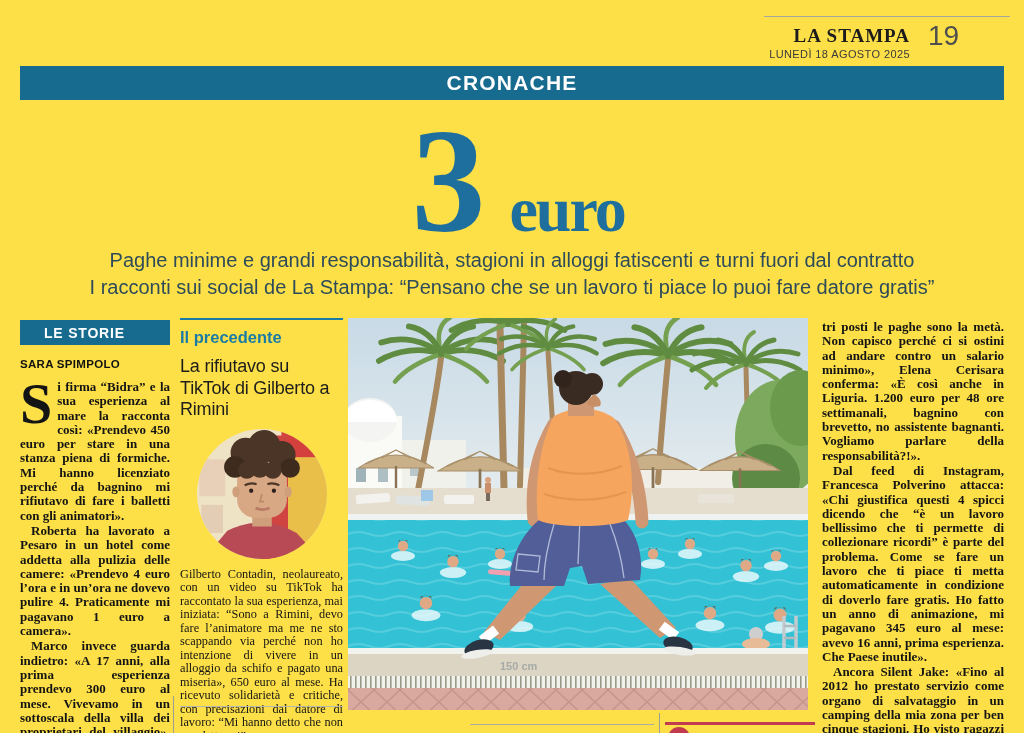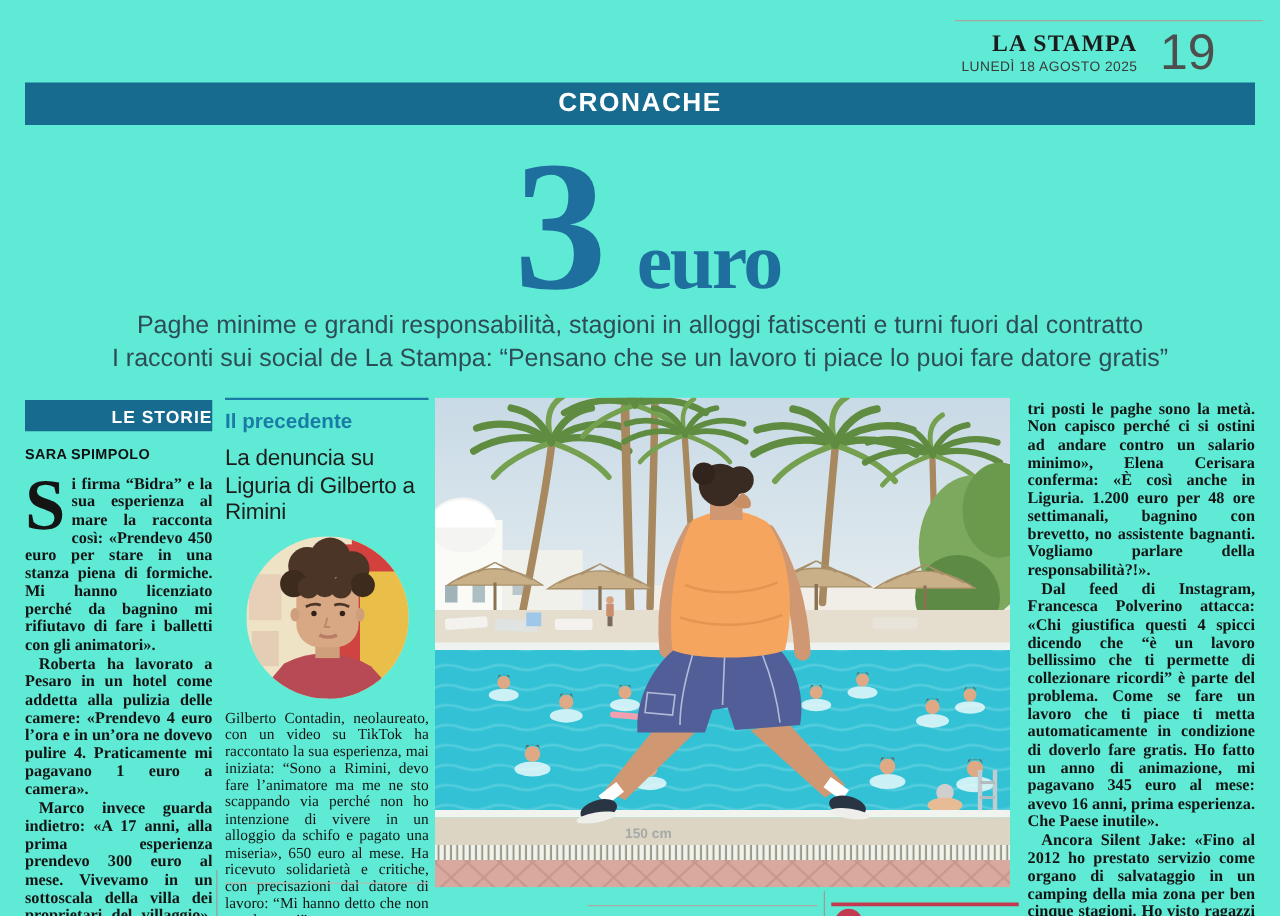--- a/index.html
+++ b/index.html
@@ -1,26 +1,26 @@
 <!DOCTYPE html>
 <html><head>
 <meta charset="utf-8">
 <style>
   html,body { margin:0; padding:0; background:#e9e9e6; }
-  .page { position:relative; width:1024px; height:733px; margin:0 auto; background:#5eead4;
+  .page { position:relative; width:1024px; height:733px; margin:0 auto; background:#fde047;
           overflow:hidden; font-family:"Liberation Serif", serif; color:#141414; }
 
   
   .mast-rule { position:absolute; left:764px; top:16px; width:246px; height:1px; background:#a6a6a2; }
   .masthead { position:absolute; top:25px; left:640px; width:270px; text-align:right; }
   .brand { font-weight:700; font-size:19px; letter-spacing:1px; color:#1c1c1c; }
   .issue-date { font-family:"Liberation Sans", sans-serif; font-size:11px; color:#3a3a3a;
                 letter-spacing:0.4px; margin-top:1px; }
   .pageno { position:absolute; top:20px; left:928px; font-family:"Liberation Sans", sans-serif;
-            font-size:40px; color:#4e4e4e; }
+            font-size:28px; color:#4e4e4e; }
 
   
   .banner { position:absolute; left:20px; top:66px; width:984px; height:34px; background:#176b8f;
             color:#fff; display:flex; align-items:center; justify-content:center;
             font-family:Liberation Sans, sans-serif; font-weight:700; font-size:21px;
             letter-spacing:1.2px; }
 
   
   .headline { position:absolute; left:20px; top:122px; width:984px; display:flex;
               justify-content:center; align-items:baseline; white-space:nowrap; }
@@ -28,21 +28,21 @@
   .hl-num   { font-size:148px; font-weight:700; color:#1f6f9e; margin-left:12px; line-height:0.8; }
   .hl-word  { font-size:64px;  font-weight:700; color:#1f6f9e; margin-left:24px; letter-spacing:-2px; line-height:1; }
 
   .subhead { position:absolute; left:20px; top:247px; width:984px; text-align:center;
              font-family:"Liberation Sans", sans-serif; color:#2e4b5a; font-size:20px;
              line-height:1.35; }
 
   
   .col1 { position:absolute; left:20px; top:320px; width:150px; height:413px; overflow:hidden; }
   .kicker { background:#176b8f; color:#fff; font-family:"Liberation Sans", sans-serif;
-            font-weight:700; font-size:14px; letter-spacing:0.8px; padding:5px 0 4px 2px;text-align:right; }
+            font-weight:700; font-size:14px; letter-spacing:0.8px; padding:5px 0 4px 24px; }
   .byline { font-family:"Liberation Sans", sans-serif; font-weight:700; font-size:11.5px;
             letter-spacing:0.3px; color:#111; margin:13px 0 10px; }
   .bodytext p { font-size:13px; line-height:1.1; text-align:justify; margin:0;font-weight:bold; }
   .bodytext p + p { text-indent:11px; margin-top:1px; }
   .dropcap { float:left; font-size:58px; line-height:44px; padding:2px 5px 0 0; }
 
   .col2 { position:absolute; left:180px; top:318px; width:163px; height:504px; overflow:hidden; }
   .prec-rule { height:2px; background:#1a7ca6; }
   .prec-label { font-family:"Liberation Sans", sans-serif; font-weight:700; font-size:16.5px;
                 color:#1a7ca6; margin:8px 0 9px; }
@@ -99,21 +99,21 @@
     <div class="bodytext">
       <p><span class="dropcap">S</span><span>i firma “Bidra” e la sua esperienza al mare la racconta così: «Prendevo 450 euro per stare in una stanza piena di formiche. Mi hanno licenziato perché da bagnino mi rifiutavo di fare i balletti con gli animatori».</span></p>
       <p>Roberta ha lavorato a Pesaro in un hotel come addetta alla pulizia delle camere: «Prendevo 4 euro l’ora e in un’ora ne dovevo pulire 4. Praticamente mi pagavano 1 euro a camera».</p>
       <p>Marco invece guarda indietro: «A 17 anni, alla prima esperienza prendevo 300 euro al mese. Vivevamo in un sottoscala della villa dei proprietari del villaggio». E ancora, Valeria: «Ho fatto quattro stagioni a 450 euro, lavorando 18 ore al giorno senza giorni di pausa, in quattro in una camera… e nonostante tutto, fare l’animatrice è stato il lavo-</p>
     </div>
   </div>
 
   <div class="col2">
     <div class="prec-rule"></div>
     <div class="prec-label">Il precedente</div>
-    <div class="prec-title">La denuncia su Liguria di Gilberto a Rimini</div>
+    <div class="prec-title">La rifiutavo su TikTok di Gilberto a Rimini</div>
 
     <div class="avatar">
       <svg viewBox="0 0 120 120" width="130" height="130">
         <rect width="120" height="120" fill="#efe3c6"></rect>
         <rect x="2" y="28" width="24" height="34" fill="#e8d0b8"></rect>
         <rect x="4" y="70" width="20" height="26" fill="#e3cdb4"></rect>
         <rect x="78" y="0" width="42" height="120" fill="#e9bf4a"></rect>
         <rect x="78" y="0" width="42" height="26" fill="#d4403e"></rect>
         <rect x="60" y="6" width="24" height="114" fill="#cf4440"></rect>
         <rect x="63" y="38" width="18" height="16" rx="2" fill="#a8cfd9"></rect>

